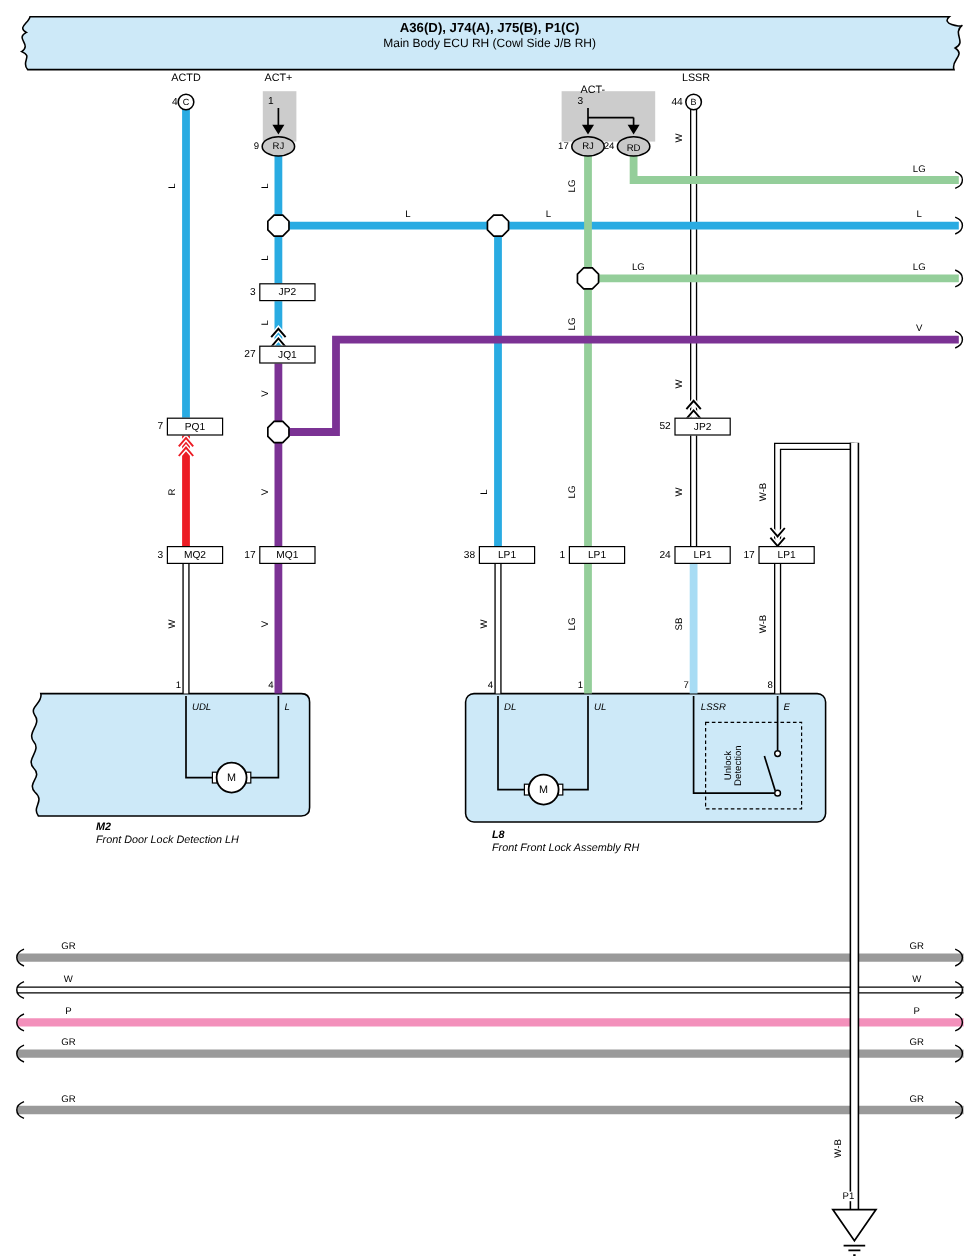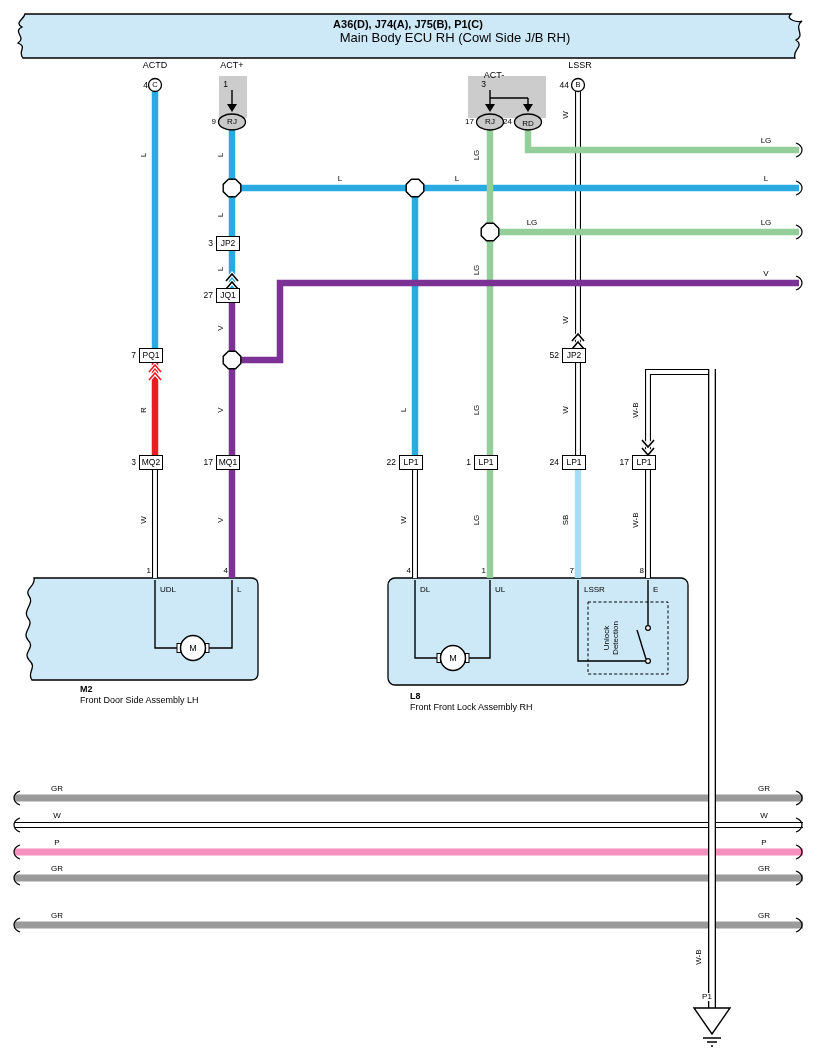--- a/index.html
+++ b/index.html
@@ -1,31 +1,31 @@
 <!DOCTYPE html>
 <html><head>
 <meta charset="utf-8">
 <style>
   html,body{margin:0;padding:0;background:#fff;}
   #stage{position:relative;width:817px;height:1050px;background:#fff;
          font-family:"Liberation Sans",sans-serif;color:#000;overflow:hidden;}
   #stage svg{position:absolute;left:0;top:0;}
   .lab{position:absolute;font-size:8.5px;line-height:1;white-space:nowrap;
        transform:translate(-50%,-50%);}
-  .lab.l{transform:translate(0,-50%);}
+  .lab.l{transform:translate(0,-50%);font-style:italic;}
   .lab.r{transform:translate(-100%,-50%);}
   .lab.v{transform:translate(-50%,-50%) rotate(-90deg);}
   .lab.b{font-weight:bold;}
   .lab.s9{font-size:9px;}
-  .lab.s95{font-size:13px;margin-left:47px;}
+  .lab.s95{font-size:10px;}
   .lab.s8{font-size:8px;}
   .lab.s75{font-size:7.5px;}
   .lab.s11{font-size:11px;font-weight:bold;}
   .lab.bgw{background:#fff;padding:0 1px;}
-  .conn{position:absolute;box-sizing:border-box;width:24px;height:15px;
+  .conn{position:absolute;box-sizing:border-box;width:47px;height:15px;
         border:1.3px solid #000;background:#fff;display:flex;align-items:center;
         justify-content:center;font-size:8.5px;line-height:1;}
   .rotlabel{position:absolute;font-size:8px;line-height:1.15;text-align:center;
         transform:translate(-50%,-50%) rotate(-90deg);white-space:nowrap;}
 </style>
 </head>
 <body>
 
 <div id="stage">
 
@@ -214,21 +214,21 @@
       <span>MQ2</span>
     </div>
 <span class="lab r" style="left:136px;top:462px">3</span>
 <div class="conn" style="left:216px;top:455px">
       <span>MQ1</span>
     </div>
 <span class="lab r" style="left:213px;top:462px">17</span>
 <div class="conn" style="left:399px;top:455px">
       <span>LP1</span>
     </div>
-<span class="lab r" style="left:396px;top:462px">22</span>
+<span class="lab r" style="left:396px;top:462px">38</span>
 <div class="conn" style="left:474px;top:455px">
       <span>LP1</span>
     </div>
 <span class="lab r" style="left:471px;top:462px">1</span>
 <div class="conn" style="left:562px;top:348px">
       <span>JP2</span>
     </div>
 <span class="lab r" style="left:559px;top:355px">52</span>
 <div class="conn" style="left:562px;top:455px">
       <span>LP1</span>
@@ -297,19 +297,19 @@
 
 <span class="lab s9" style="left:193px;top:648px">M</span>
 <span class="lab s9" style="left:453px;top:658px">M</span>
 
 <div class="rotlabel" style="left:611px;top:638px">
   <div>Unlock</div>
   <div>Detection</div>
 </div>
 
 <span class="lab l b s9" style="left:80px;top:689px">M2</span>
-<span class="lab l s9" style="left:80px;top:700px">Front Door Side Assembly LH</span>
+<span class="lab l s9" style="left:80px;top:700px">Front Door Lock Detection LH</span>
 <span class="lab l b s9" style="left:410px;top:696px">L8</span>
 <span class="lab l s9" style="left:410px;top:707px">Front Front Lock Assembly RH</span>
 
 <span class="lab s8 bgw" style="left:707px;top:997px">P1</span>
 
 </div>
 
 </body></html>

